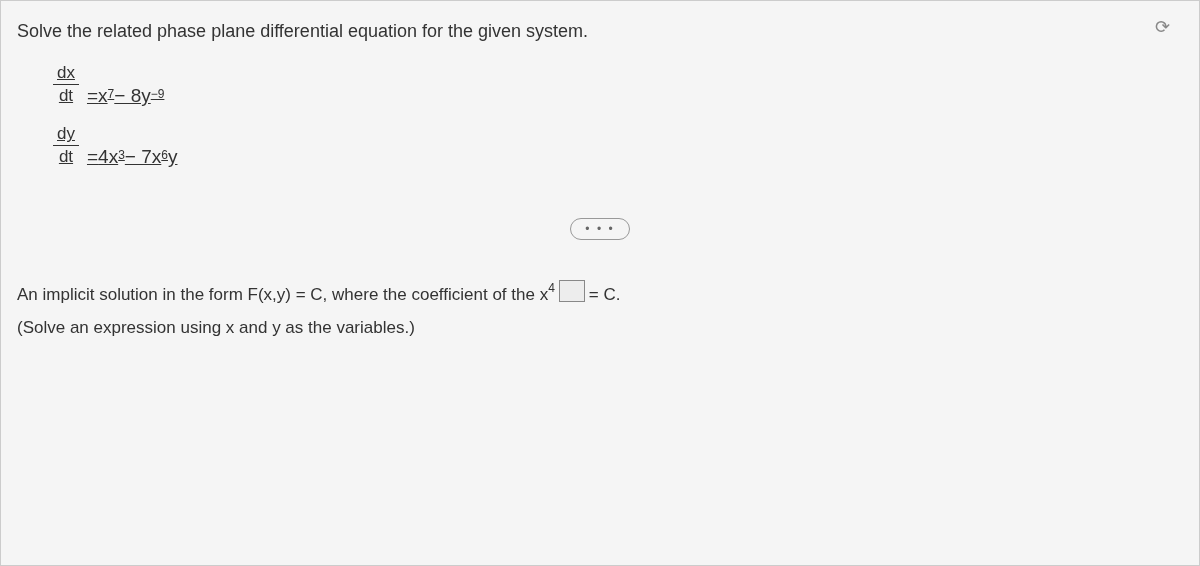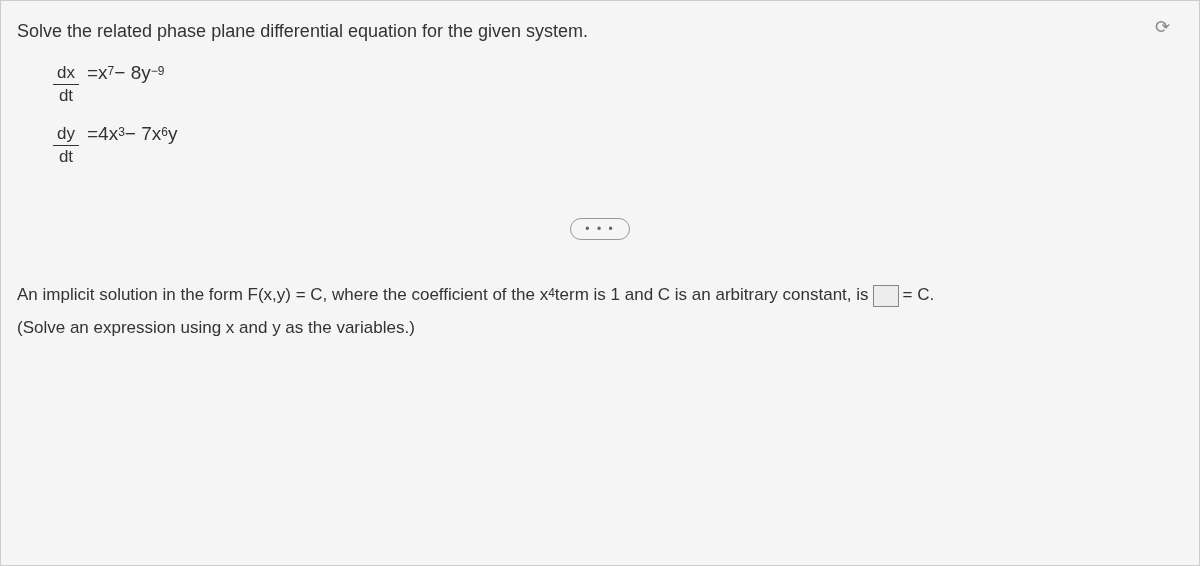--- a/index.html
+++ b/index.html
@@ -25,23 +25,24 @@
     .title {
       font-size: 18px;
       margin-bottom: 20px;
     }
     .equations {
       margin-left: 36px;
       margin-bottom: 50px;
     }
     .equation {
       display: flex;
-      align-items: flex-start;
+      align-items: flex-end;
       margin-bottom: 16px;
       font-size: 19px;
+      text-decoration: underline;
     }
     .fraction {
       display: inline-flex;
       flex-direction: column;
       align-items: center;
       margin-right: 8px;
       font-size: 17px;
     }
     .fraction .num {
       border-bottom: 1px solid #333;
@@ -76,21 +77,21 @@
       background: #f5f5f5;
       color: #666;
       cursor: pointer;
     }
     .prompt-area {
       font-size: 17px;
       line-height: 1.8;
     }
     .prompt-line1 {
       display: flex;
-      align-items: center;
+      align-items: flex-start;
       flex-wrap: nowrap;
     }
     .input-box {
       display: inline-block;
       width: 26px;
       height: 22px;
       border: 1px solid #888;
       background: #ededed;
       margin: 0 4px;
       vertical-align: middle;
@@ -147,19 +148,18 @@
   </div>
 
   <div class="separator-row">
     <span class="dots-badge">• • •</span>
   </div>
 
   <div class="prompt-area">
     <div class="prompt-line1">
       <span>An implicit solution in the form F(x,y) = C, where the coefficient of the x</span>
         <span class="sup">4</span>
-        <span> term is 1 and C is an arbitrary constant, is </span>
       <span class="input-box"></span>
       <span> = C.</span>
     </div>
     <div class="hint">(Solve an expression using x and y as the variables.)</div>
   </div>
 </div>
 
 </body></html>

